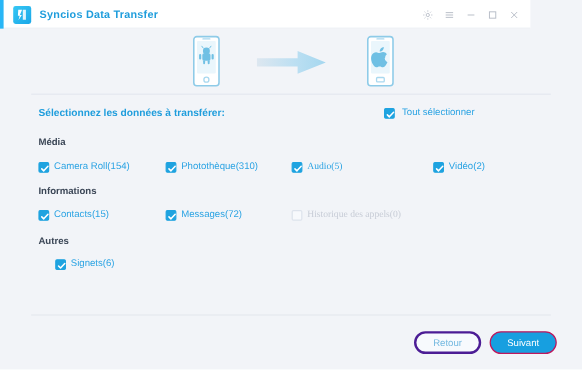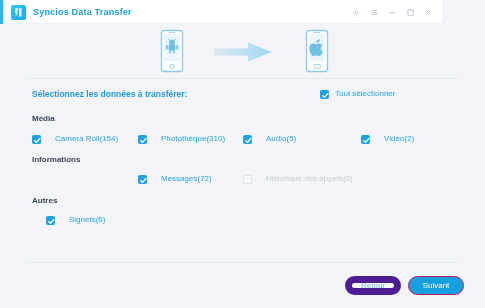--- a/index.html
+++ b/index.html
@@ -161,37 +161,37 @@
     font-size: 8px;
     font-weight: bold;
     color: #3b4656;
     white-space: nowrap;
     line-height: 10px;
   }
   .item {
     position: absolute;
     display: flex;
     align-items: center;
-    gap: 14px;
+    gap: 4px;
     cursor: pointer;
     height: 10px;
   }
   .item.disabled { cursor: default; justify-content: center; }
 
   
   .g1-title { top: 114px; }
   .row1     { top: 134px; }
   .g2-title { top: 155px; }
   .row2     { top: 174px; }
   .g3-title { top: 196px; }
   .row3     { top: 215px; padding-left: 14px; }
 
   .col1 { left: 32px; }
   .col2 { left: 138px; }
-  .col3 { left: 243px; }
+  .col3 { left: 243px; font-family: Liberation Serif, serif; }
   .col4 { left: 348px; padding-left: 13px; }
 
   
   .footer-divider {
     position: absolute;
     left: 26px; top: 262px;
     width: 433px; height: 1px;
     background: #e4e8ef;
   }
   .footer {
@@ -209,21 +209,21 @@
     display: flex;
     align-items: center;
     justify-content: center;
     cursor: pointer;
     white-space: nowrap;
   }
   .btn-back {
     left: 345px;
     width: 56px;
     background: #f7fafd;
-    border: 7px solid #4c1d95;
+    border: 2px solid #4c1d95;
     color: #74b9e0;
   }
   .btn-next {
     left: 408px;
     width: 56px;
     background: #179fe0;
     border: 1px solid #be185d;
     color: #ffffff;
   }
 </style>
@@ -372,20 +372,28 @@
     <span class="cb">
       <svg width="9" height="9" viewBox="0 0 12 12">
           <path d="M2.4 6.3 L4.6 8.5 L9.3 3.4" stroke="#ffffff" stroke-width="1.7" fill="none" stroke-linecap="round" stroke-linejoin="round"></path>
         </svg>
     </span>
     <span class="cb-label">Vidéo(2)</span>
   </div>
 
   <div class="group-title g2-title">Informations</div>
 
+  <div class="item row2 col1">
+    <span class="cb">
+      <svg width="9" height="9" viewBox="0 0 12 12">
+          <path d="M2.4 6.3 L4.6 8.5 L9.3 3.4" stroke="#ffffff" stroke-width="1.7" fill="none" stroke-linecap="round" stroke-linejoin="round"></path>
+        </svg>
+    </span>
+    <span class="cb-label">Contacts(15)</span>
+  </div>
 
   <div class="item row2 col2">
     <span class="cb">
       <svg width="9" height="9" viewBox="0 0 12 12">
           <path d="M2.4 6.3 L4.6 8.5 L9.3 3.4" stroke="#ffffff" stroke-width="1.7" fill="none" stroke-linecap="round" stroke-linejoin="round"></path>
         </svg>
     </span>
     <span class="cb-label">Messages(72)</span>
   </div>
 

